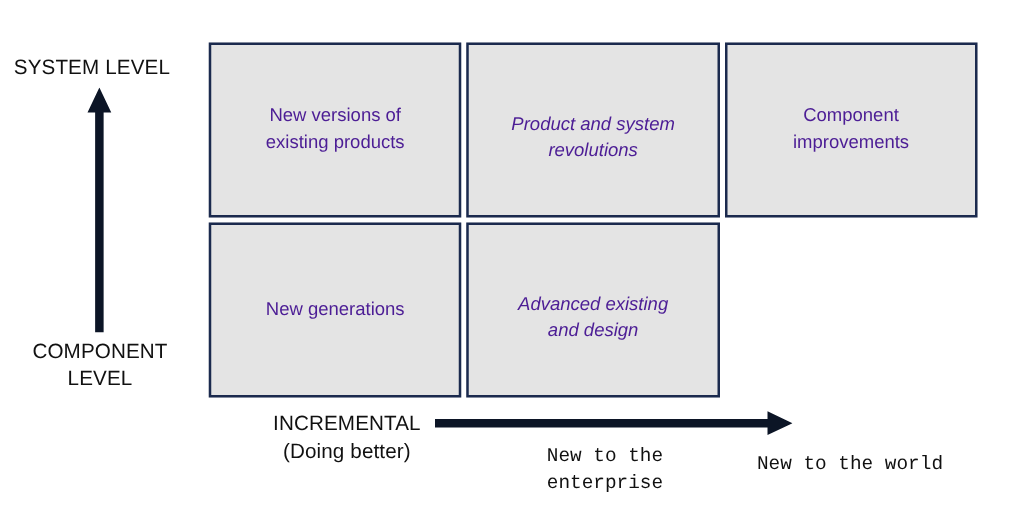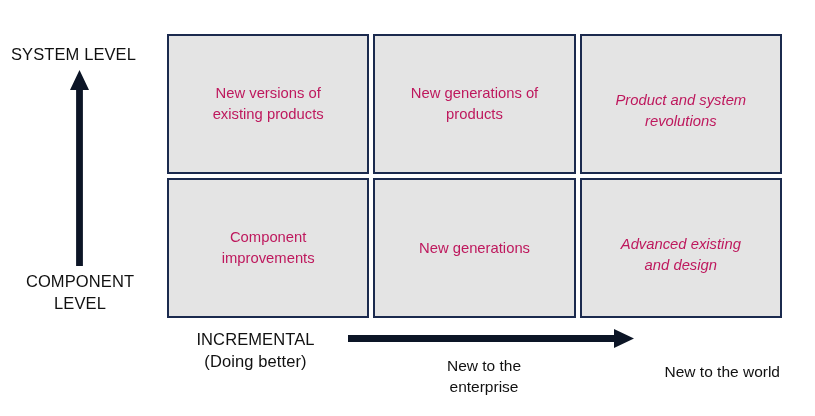--- a/index.html
+++ b/index.html
@@ -40,48 +40,48 @@
     text-align: left;
   }
   #component-level-label {
     left: 0px;
     top: 270px;
     width: 160px;
     text-align: center;
     line-height: 22px;
   }
   #incremental-label {
-    left: 178px;
+    left: 200px;
     top: 328px;
     width: 155px;
     text-align: center;
     line-height: 22px;
   }
   #radical-label {
     left: 637px;
     top: 328px;
     text-align: left;
   }
 
   
   .sub-caption {
     font-size: 15.5px;
     line-height: 21px;
     text-align: center;
+    font-family: Liberation Mono, monospace;
   }
   #sub-enterprise {
     left: 404px;
     top: 355px;
     width: 160px;
   }
   #sub-world {
     left: 580px;
     top: 361px;
     width: 200px;
-    text-align: right;
   }
 
   
   #vertical-axis-arrow {
     position: absolute;
     left: 69px;
     top: 70px;
     width: 21px;
     height: 196px;
   }
@@ -113,21 +113,21 @@
     display: flex;
     align-items: center;
     justify-content: center;
     padding: 4px 8px;
   }
   .cell-text {
     font-size: 14.8px;
     line-height: 21px;
     text-align: center;
     white-space: pre-line;
-    color: #be185d;
+    color: #4c1d95;
   }
   
   .cell-shift-down .cell-text {
     position: relative;
     top: 7px;
     font-style: italic;
   }
 </style>
 </head>
 <body>
@@ -143,24 +143,20 @@
   <div class="txt axis-label" id="component-level-label">COMPONENT
 LEVEL</div>
 
   <div id="matrix-grid">
 
     <div class="matrix-cell">
       <span class="cell-text">New versions of
 existing products</span>
     </div>
 
-    <div class="matrix-cell">
-      <span class="cell-text">New generations of
-products</span>
-    </div>
 
     <div class="matrix-cell cell-shift-down">
       <span class="cell-text">Product and system
 revolutions</span>
     </div>
 
     <div class="matrix-cell">
       <span class="cell-text">Component
 improvements</span>
     </div>

